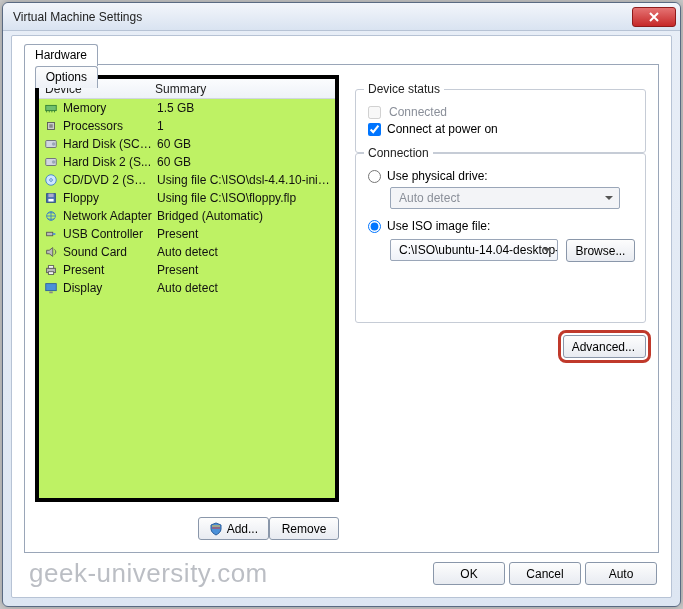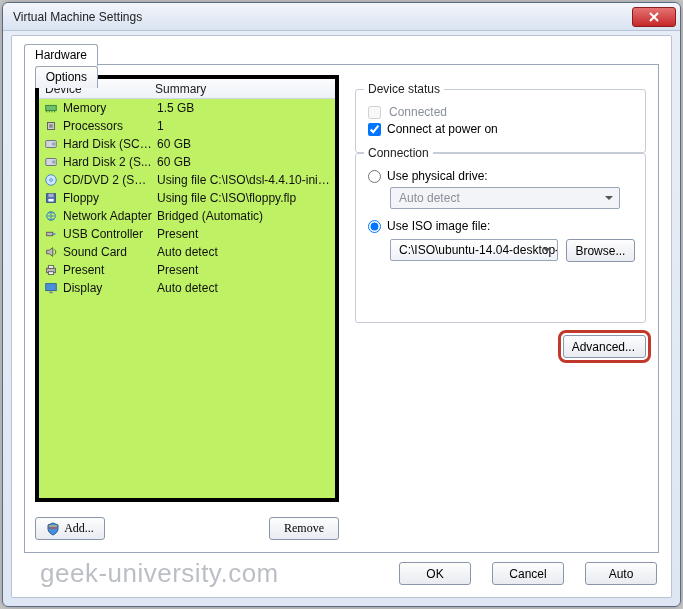--- a/index.html
+++ b/index.html
@@ -79,21 +79,21 @@
     display:flex; height:18px; align-items:center;
     font-size:12px; color:#111;
     padding:0 2px;
   }
   .dev-row.selected { background:#2f78d7; color:#fff; }
   .dev-row .ico { width:16px; height:16px; margin:0 2px; display:inline-flex; align-items:center; justify-content:center; }
   .dev-row .c1 { width:92px; padding-left:2px; white-space:nowrap; overflow:hidden; text-overflow:ellipsis; }
   .dev-row .c2 { flex:1; padding-left:4px; white-space:nowrap; overflow:hidden; text-overflow:ellipsis; }
   .panel-buttons {
     position:absolute; left:10px; width:304px; bottom:12px;
-    display:flex; justify-content:space-between; font-family:Liberation Serif, serif;
+    display:flex; justify-content:flex-end; 
   }
   .btn {
     min-width:70px; height:23px;
     background:linear-gradient(#fdfdfd,#e8ebf1);
     border:1px solid #8a97aa;
     border-radius:3px;
     font-size:12px; padding:0 10px;
     display:inline-flex; align-items:center; justify-content:center; gap:4px;
   }
   .btn.small { min-width:64px; }
@@ -127,25 +127,25 @@
     transform:translateY(-2px);
   }
   .advanced-wrap {
     position:absolute; right:12px; top:270px;
   }
   .advanced-btn {
     outline:3px solid #c0392b; outline-offset:2px; border-radius:3px;padding-left:8px;
   }
   .footer {
     position:absolute; right:14px; bottom:12px;
-    display:flex; gap:21px;
+    display:flex; gap:4px;
   }
   .footer .btn { min-width:72px; }
   .watermark {
-    position:absolute; left:28px; bottom:8px;
+    position:absolute; left:17px; bottom:8px;
     font-size:26px; color:rgba(60,70,85,.35); font-family:Arial,sans-serif;
     letter-spacing:.5px; pointer-events:none;
   }
   
   svg { display:block; }
 </style>
 </head>
 <body>
 
 <div class="window">

